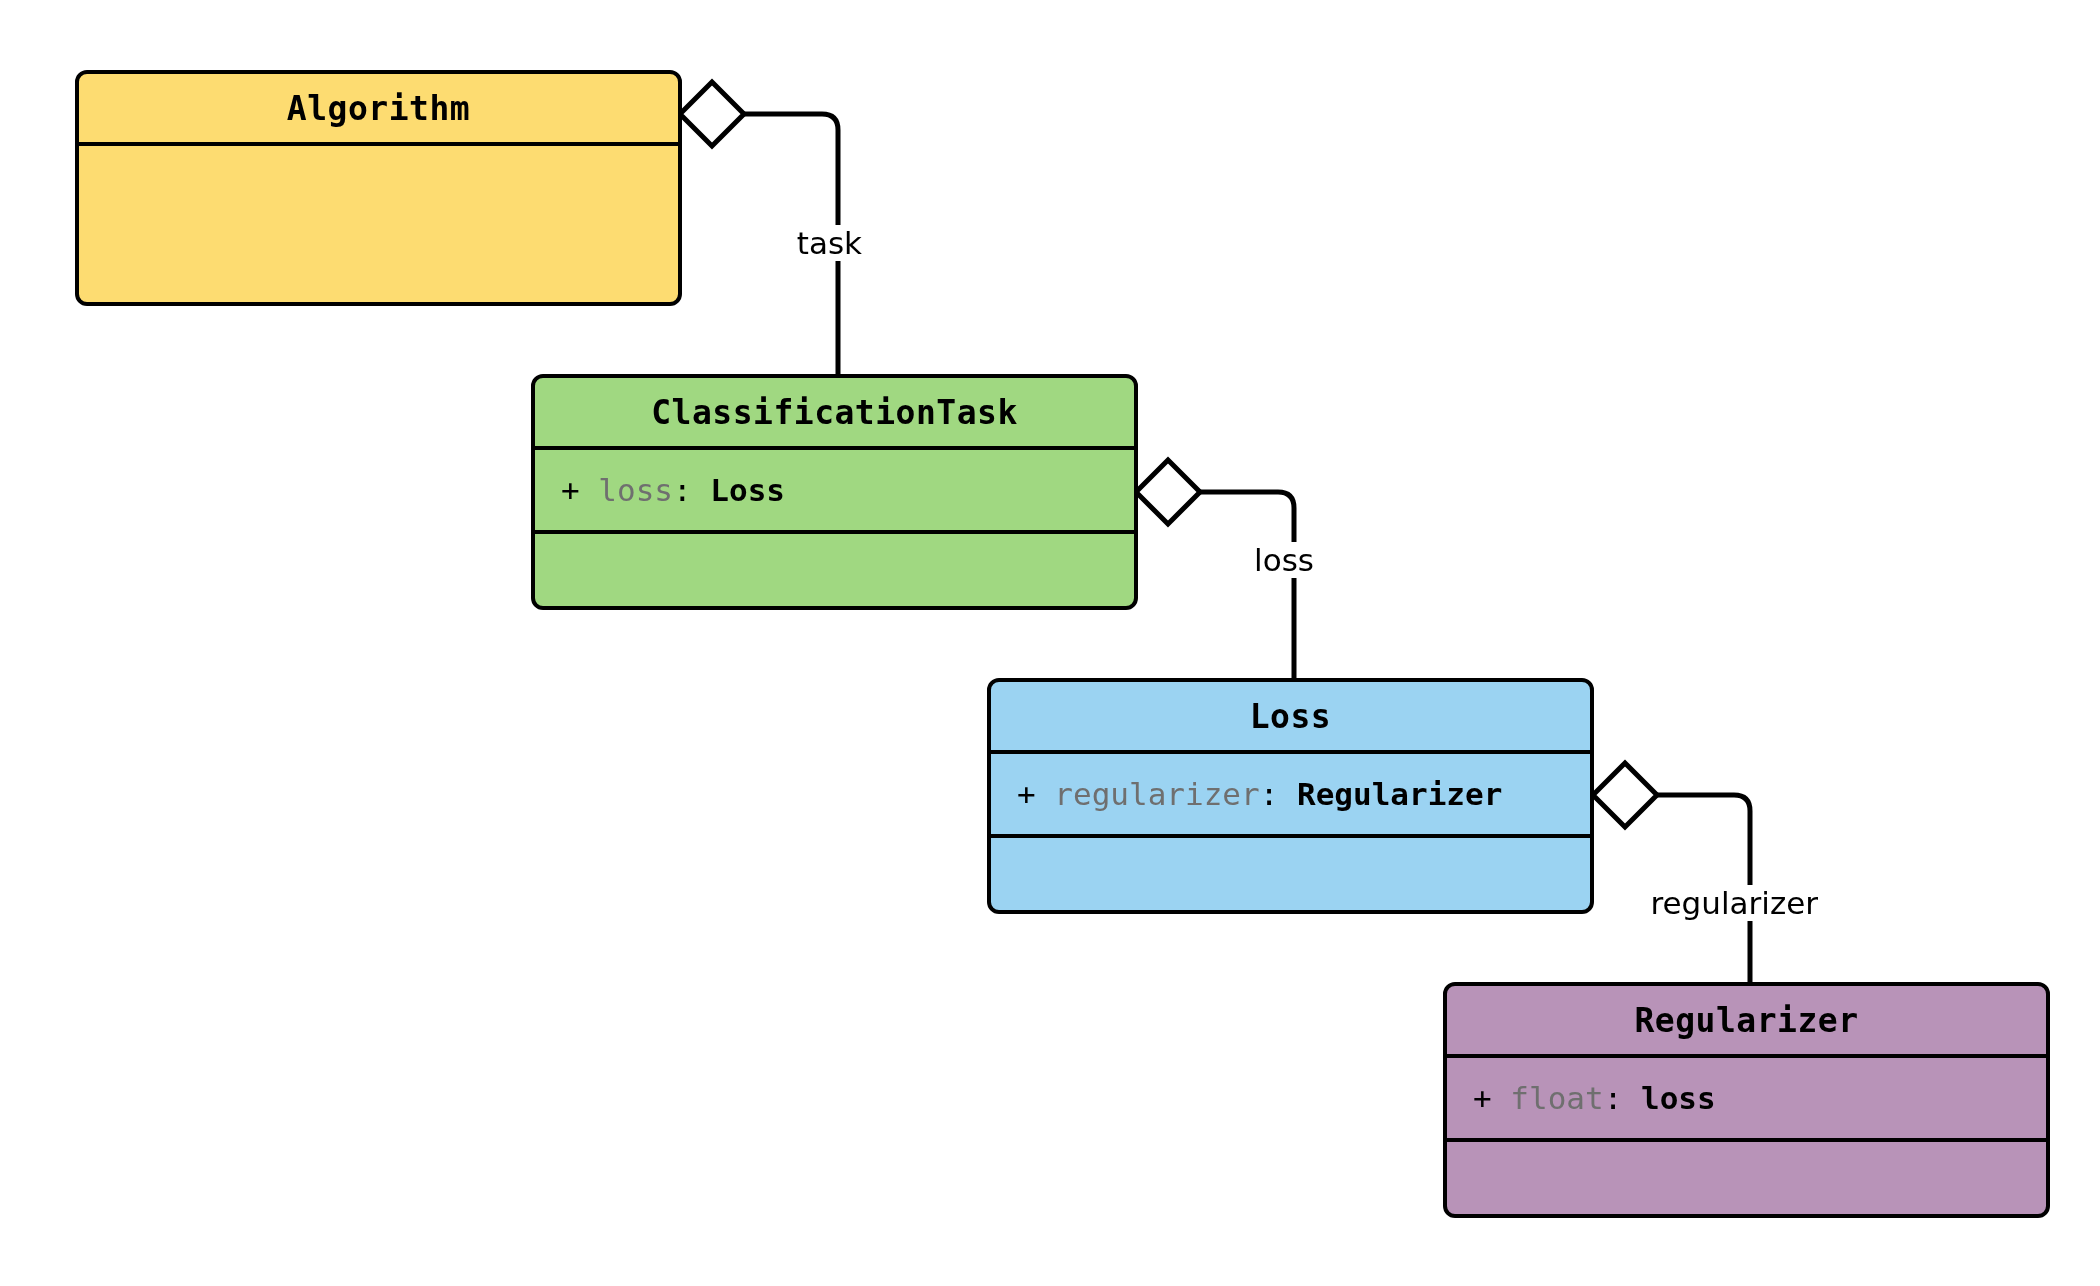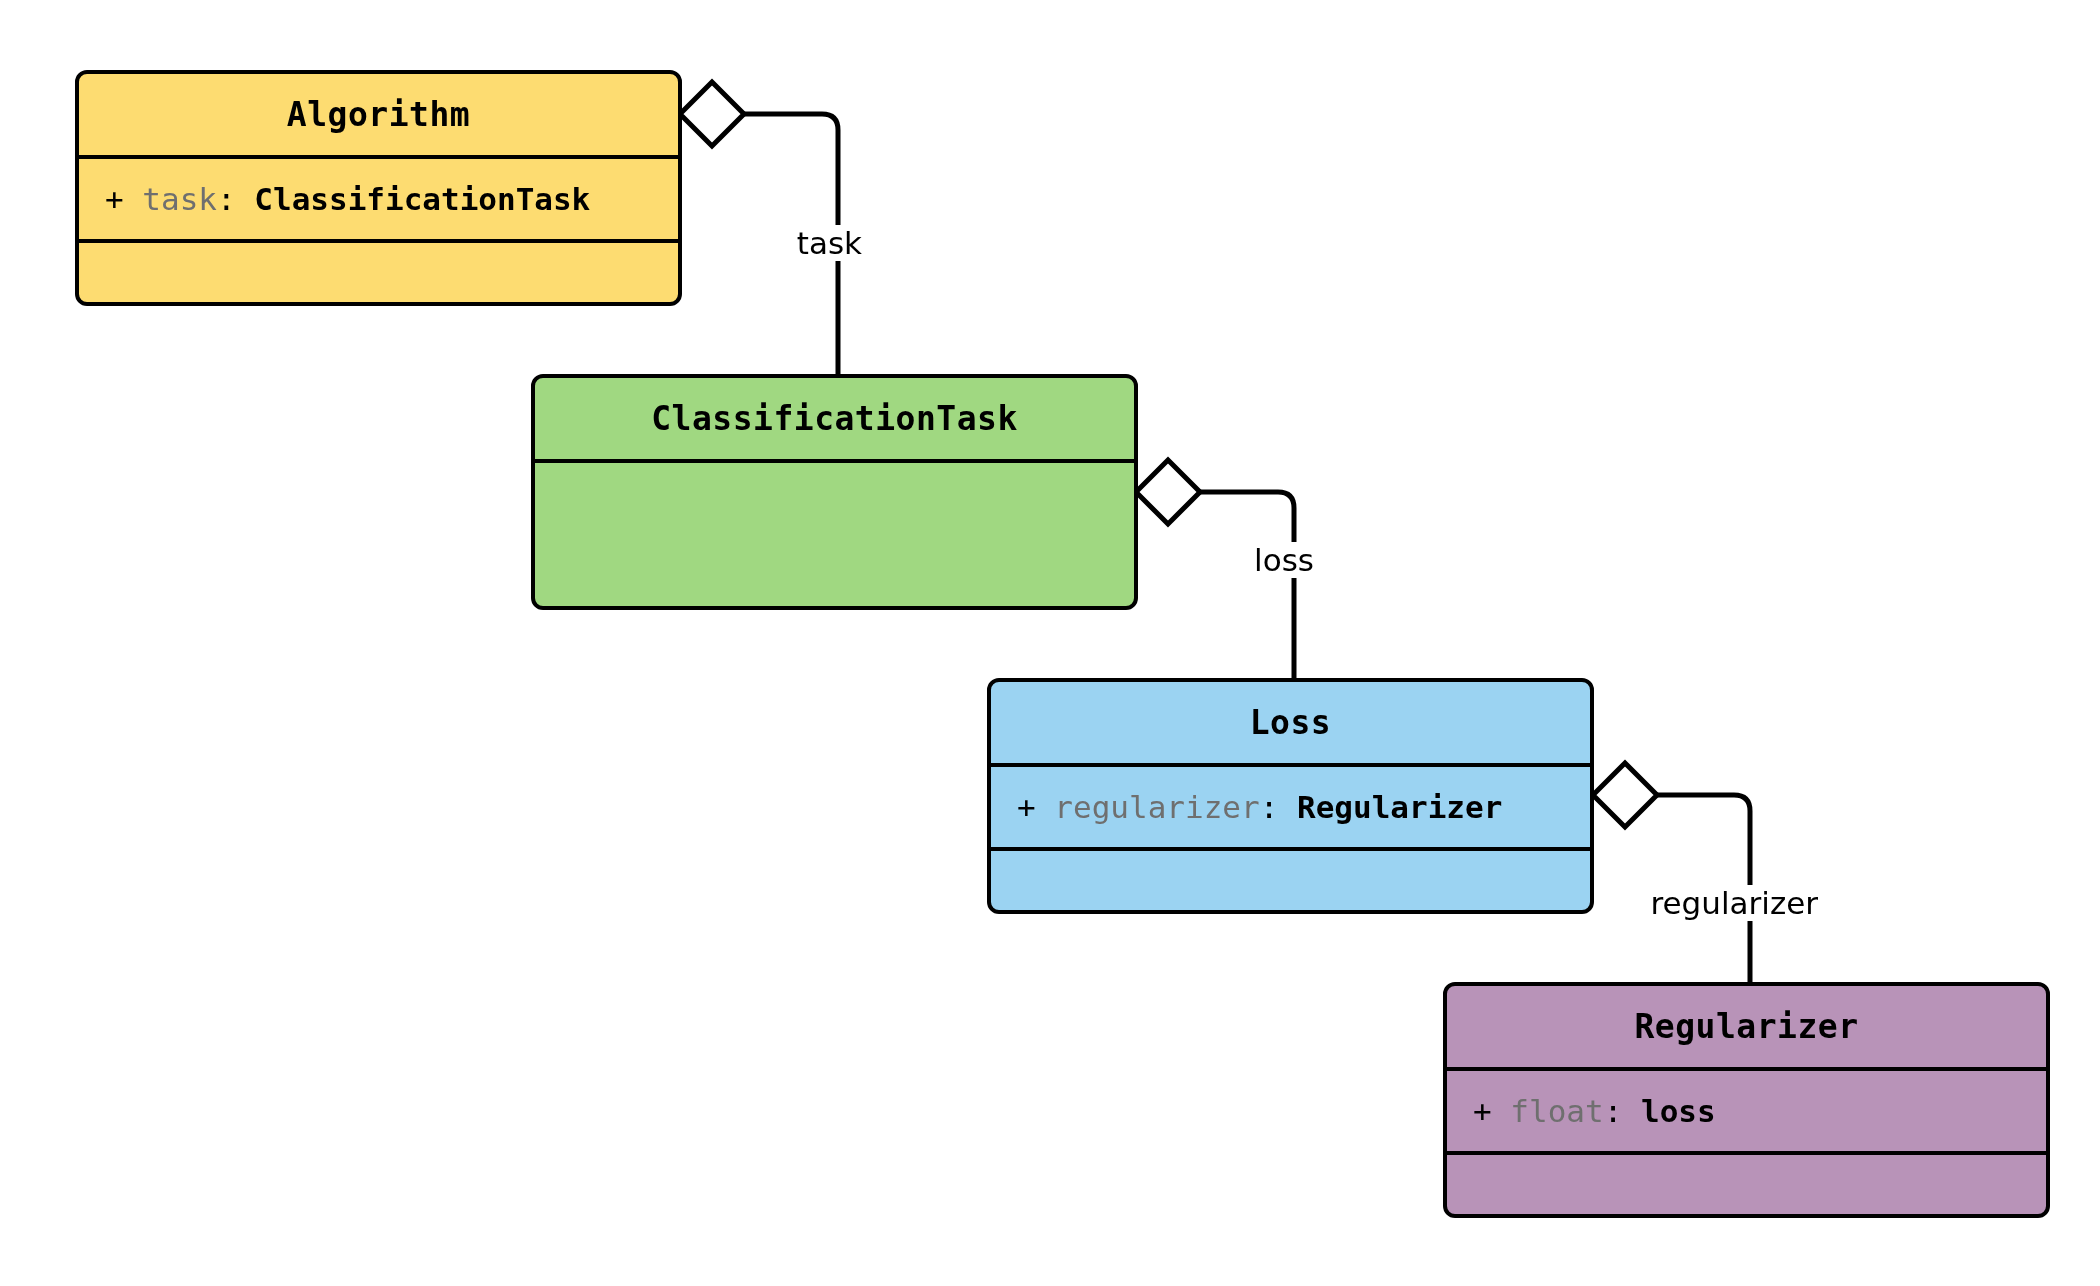--- a/index.html
+++ b/index.html
@@ -31,21 +31,21 @@
   .uml-class {
     position: absolute;
     box-sizing: border-box;
     border: 4px solid #000000;
     border-radius: 12px;
     overflow: hidden;
     background: #ffffff;
   }
   .uml-header {
     box-sizing: border-box;
-    height: 85px;
+    height: 72px;
     display: flex;
     align-items: center;
     justify-content: center;
     border-bottom: 4px solid #000000;
   }
   .uml-title {
     font-family: "DejaVu Sans Mono", "Liberation Mono", monospace;
     font-weight: bold;
     font-size: 33px;
     color: #000000;
@@ -109,28 +109,28 @@
           <polygon points="1593,795 1625,763 1657,795 1625,827" fill="#ffffff" stroke="#000000" stroke-width="5" stroke-linejoin="miter"></polygon>
         </g>
       </g>
   </svg>
 
   <div id="classes-layer">
       <div class="uml-class" style="left: 75px; top: 70px; width: 607px; height: 236px; background: rgb(253, 220, 113);">
         <div class="uml-header">
           <span class="uml-title">Algorithm</span>
         </div>
-        <div class="uml-attrs">
-          <div class="uml-attr-row"><span class="attr-vis">+</span><span>&nbsp;</span><span class="attr-name">task</span><span class="attr-colon">:</span><span>&nbsp;</span><span class="attr-type">ClassificationTask</span></div>
-        </div>
         <div class="uml-methods"></div>
       </div>
       <div class="uml-class" style="left: 531px; top: 374px; width: 607px; height: 236px; background: rgb(160, 216, 129);">
         <div class="uml-header">
           <span class="uml-title">ClassificationTask</span>
+        </div>
+        <div class="uml-attrs">
+          <div class="uml-attr-row"><span class="attr-vis">+</span><span>&nbsp;</span><span class="attr-name">loss</span><span class="attr-colon">:</span><span>&nbsp;</span><span class="attr-type">Loss</span></div>
         </div>
         <div class="uml-methods"></div>
       </div>
       <div class="uml-class" style="left: 987px; top: 678px; width: 607px; height: 236px; background: rgb(155, 211, 242);">
         <div class="uml-header">
           <span class="uml-title">Loss</span>
         </div>
         <div class="uml-attrs">
           <div class="uml-attr-row"><span class="attr-vis">+</span><span>&nbsp;</span><span class="attr-name">regularizer</span><span class="attr-colon">:</span><span>&nbsp;</span><span class="attr-type">Regularizer</span></div>
         </div>

